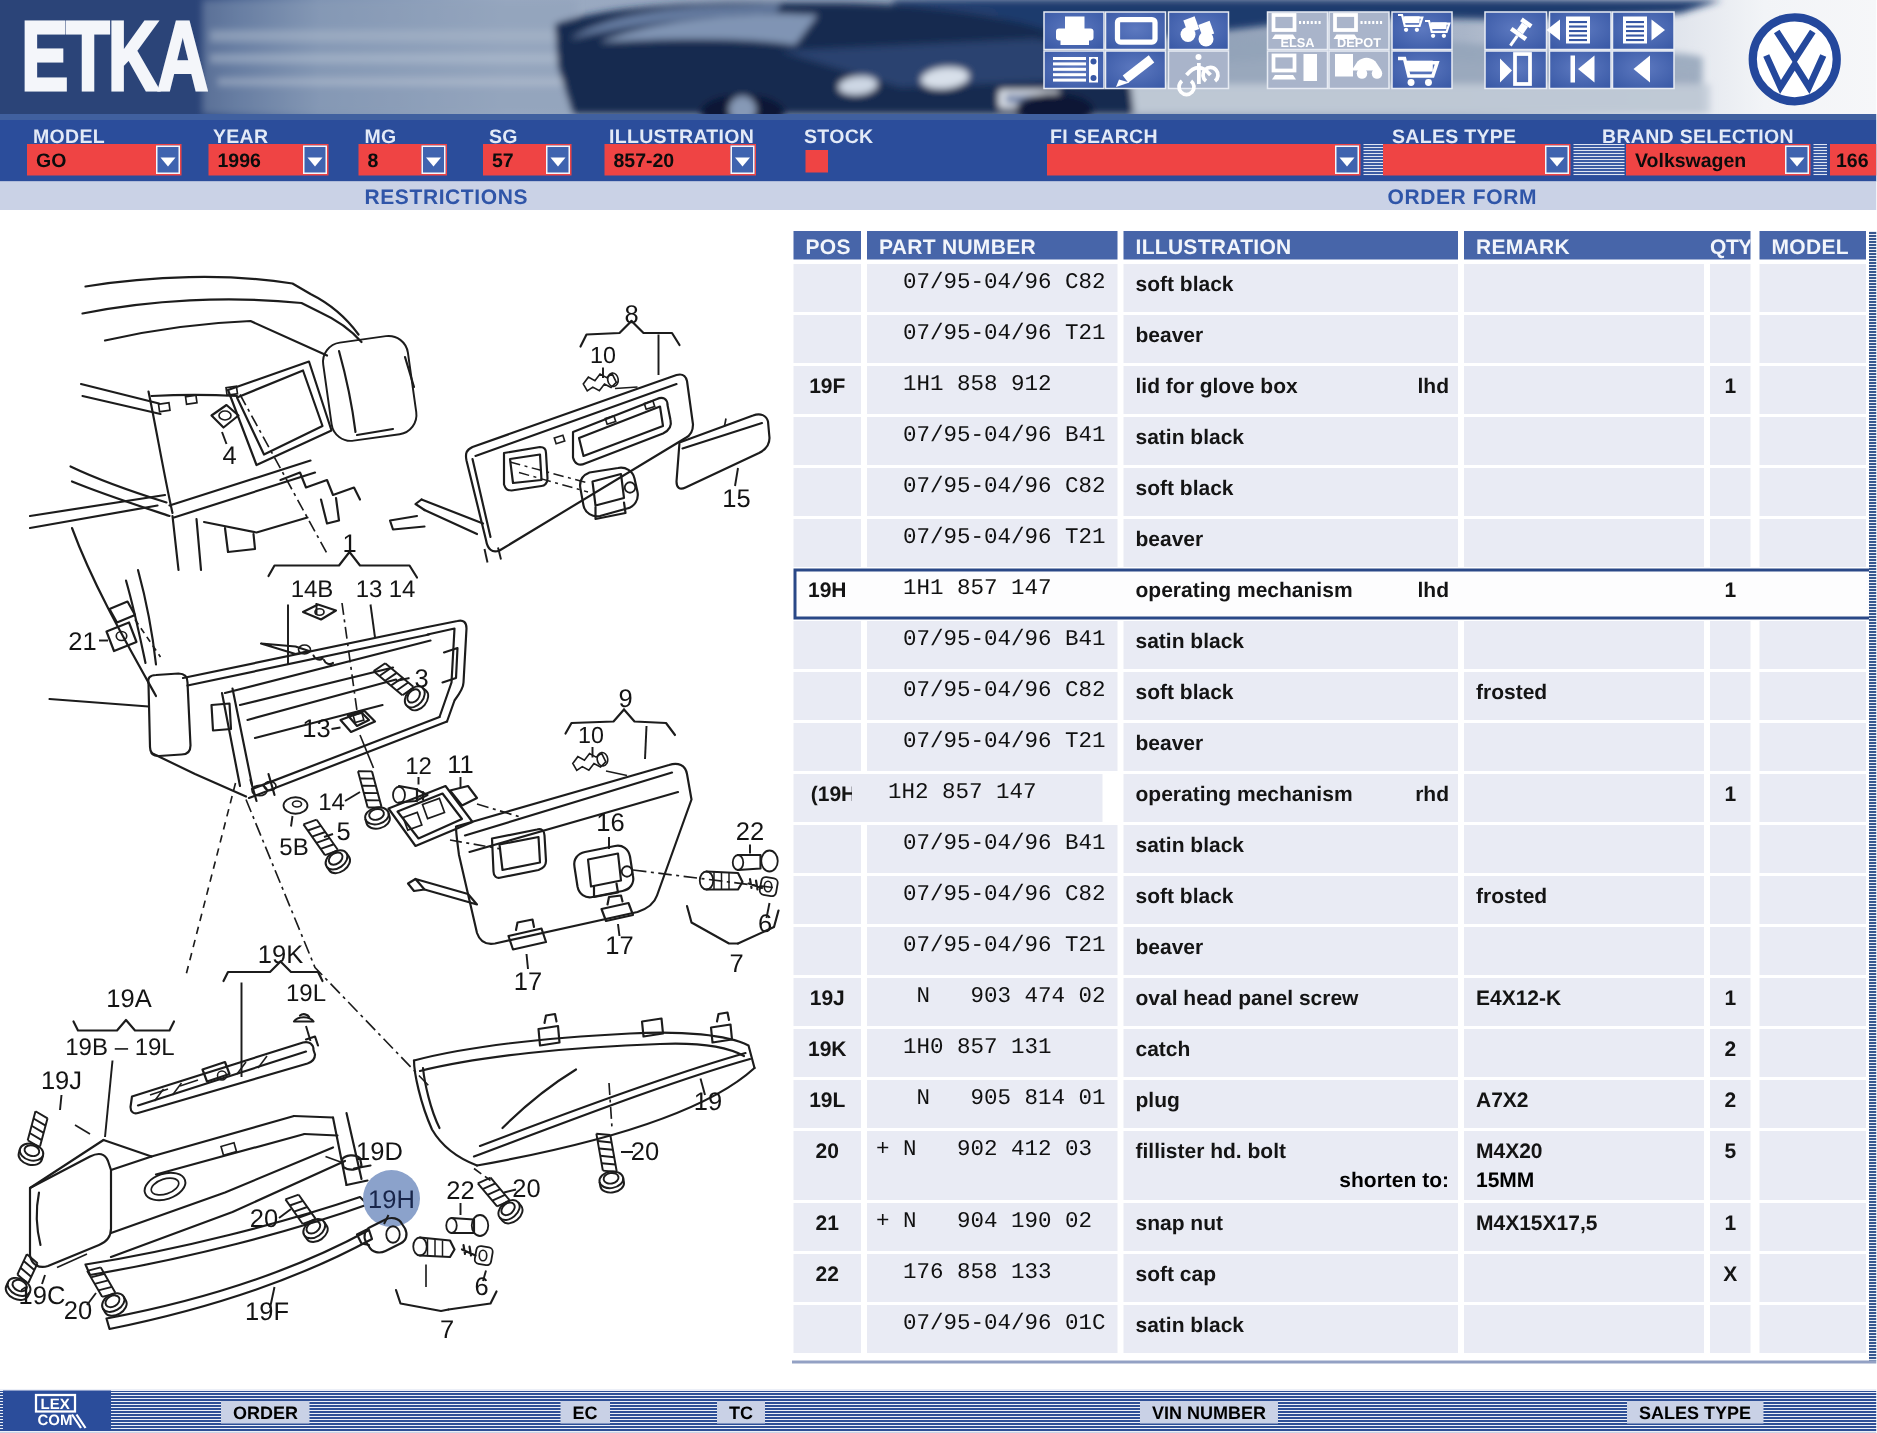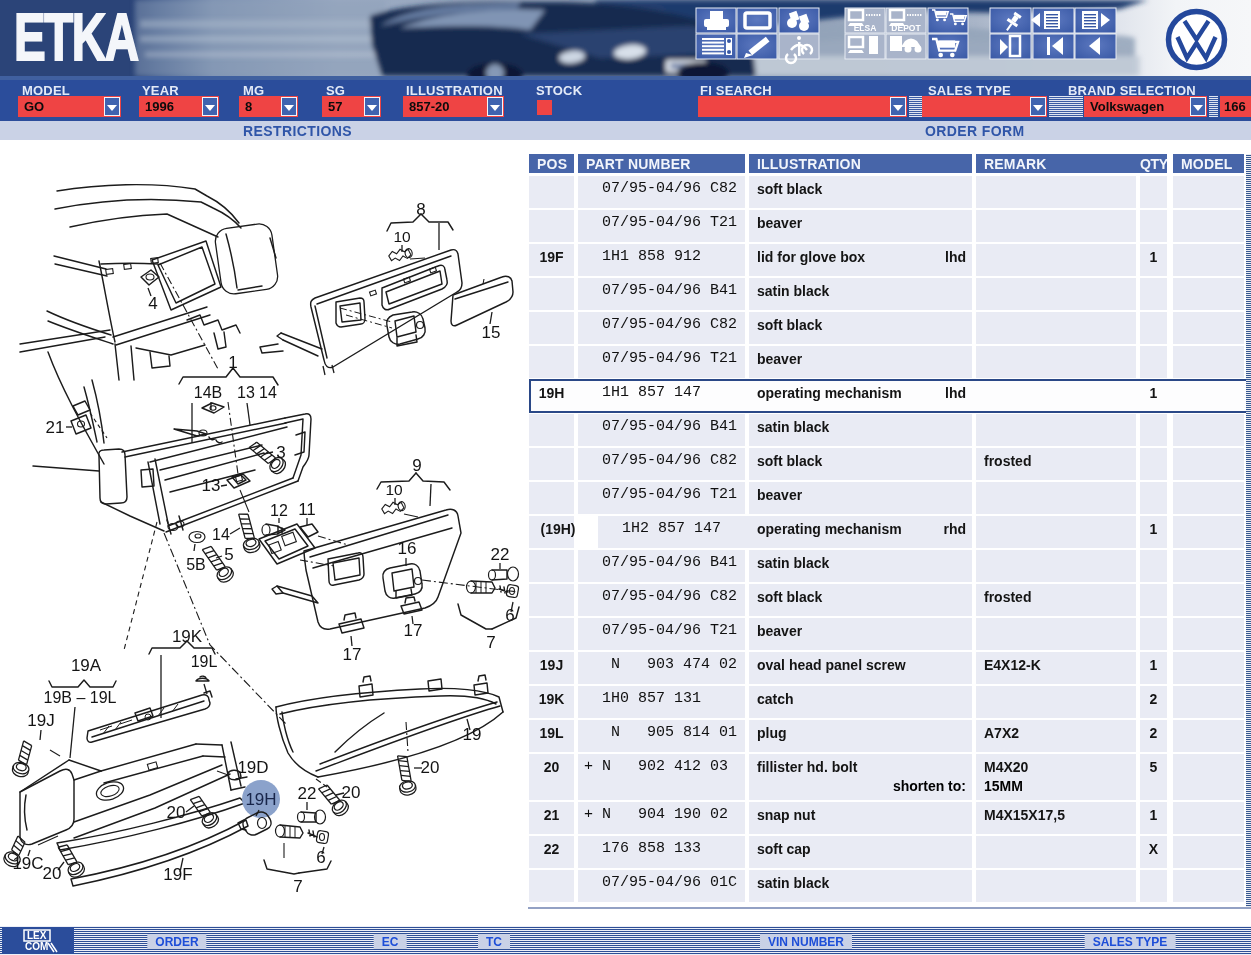--- a/index.html
+++ b/index.html
@@ -25,21 +25,21 @@
 .pos{font-size:14px;font-weight:bold;color:#141414;text-align:center;padding-top:5px}
 .prt{font-family:"Liberation Mono",monospace;font-size:15px;color:#101010;white-space:pre;padding:4px 0 0 6px}
 .dsc{font-size:14px;font-weight:bold;color:#141414;padding:5px 6px 0 8px}
 .rmk{font-size:14px;font-weight:bold;color:#141414;padding:5px 0 0 8px}
 .qty{font-size:14px;font-weight:bold;color:#141414;text-align:center;padding-top:5px}
 .dr{position:absolute;right:6px;top:5px;font-size:14px;font-weight:bold}
 #selrow{position:absolute;background:#fdfdfe;border:2px solid #2a4887}
 
 #bbar{left:0;top:926px;width:1251px;height:29px;background:repeating-linear-gradient(180deg,#ecEFF7 0 1px,#2e4f96 1px 2px)}
 #lexcom{position:absolute;left:2px;top:1px;width:72px;height:27px;background:#2b4d9b}
-.bbtn{position:absolute;top:8px;height:15px;background:#c9d1e6;color:#1d4ed8;font-size:12px;font-weight:bold;text-align:center;padding:1px 8px 0 8px;white-space:nowrap}
+.bbtn{position:absolute;top:8px;height:15px;background:#c9d1e6;color:#000000;font-size:12px;font-weight:bold;text-align:center;padding:1px 8px 0 8px;white-space:nowrap}
 #tbline{position:absolute;left:528px;top:907px;width:723px;height:2px;background:#93a1c4}
 #tbstrip{position:absolute;left:1246px;top:154px;width:5px;height:753px;background:repeating-linear-gradient(180deg,#e8ecf4 0 1px,#37578f 1px 2px)}
 </style></head><body>
 <svg class="abs" id="banner" viewBox="0 0 1251 76">
     <defs>
 <linearGradient id="bgrad" x1="0" y1="0" x2="1" y2="0">
  <stop offset="0" stop-color="#2b4478"></stop>
         <stop offset="0.105" stop-color="#2b4478"></stop>
  <stop offset="0.125" stop-color="#46608f"></stop>
         <stop offset="0.17" stop-color="#7d92b2"></stop>
@@ -778,21 +778,21 @@
 <div class="row" style="left:976px;top:482px;width:160px;height:32px">
     <div class="c rmk" style="left:0;width:160px"></div>
   </div>
 <div class="row" style="left:1140px;top:482px;width:27px;height:32px">
     <div class="c qty" style="left:0;width:27px"></div>
   </div>
 <div class="row" style="left:1173px;top:482px;width:71px;height:32px"></div>
 <div class="row" style="left:529px;top:516px;width:45px;height:32px">
     <div class="c pos" style="left:0;width:58px">(19H)</div>
   </div>
-<div class="row" style="left:598px;top:516px;width:167px;height:32px">
+<div class="row" style="left:568px;top:516px;width:167px;height:32px">
     <div class="c prt" style="left:0;width:167px">  1H2 857 147</div>
   </div>
 <div class="row" style="left:749px;top:516px;width:223px;height:32px">
     <div class="c dsc" style="left:0;width:223px">operating mechanism<span class="dr">rhd</span></div>
   </div>
 <div class="row" style="left:976px;top:516px;width:160px;height:32px">
     <div class="c rmk" style="left:0;width:160px"></div>
   </div>
 <div class="row" style="left:1140px;top:516px;width:27px;height:32px">
     <div class="c qty" style="left:0;width:27px">1</div>

